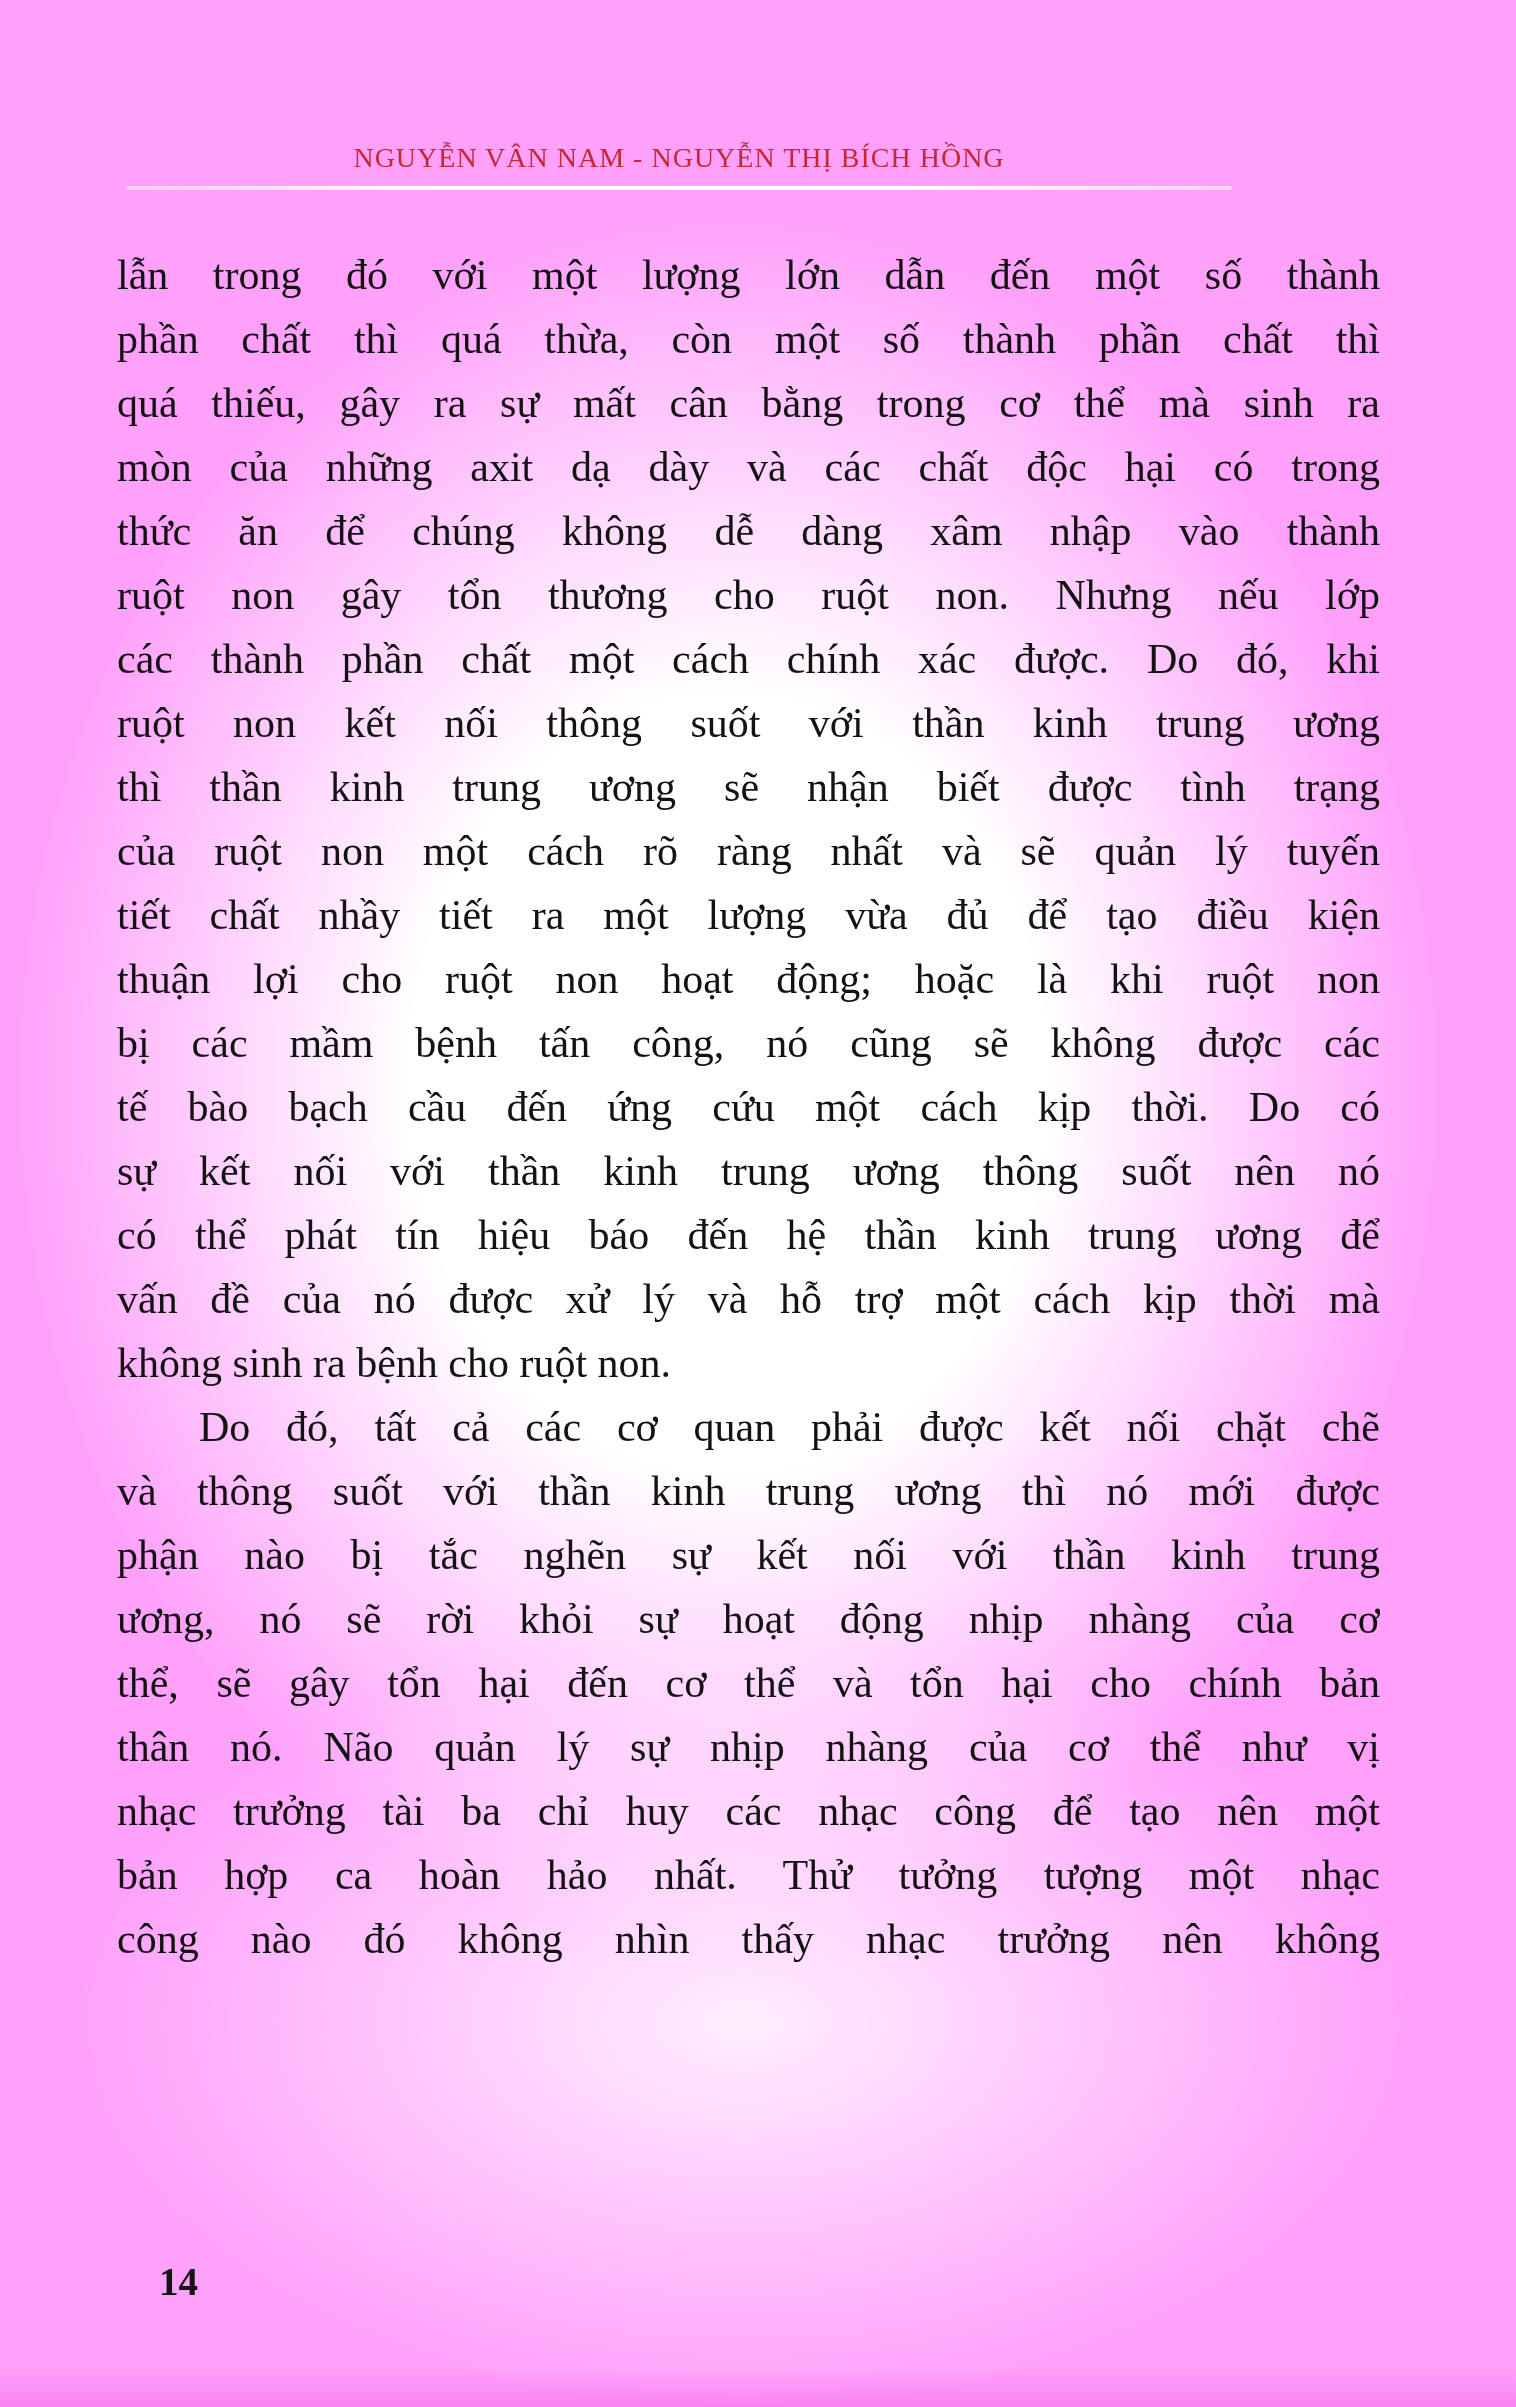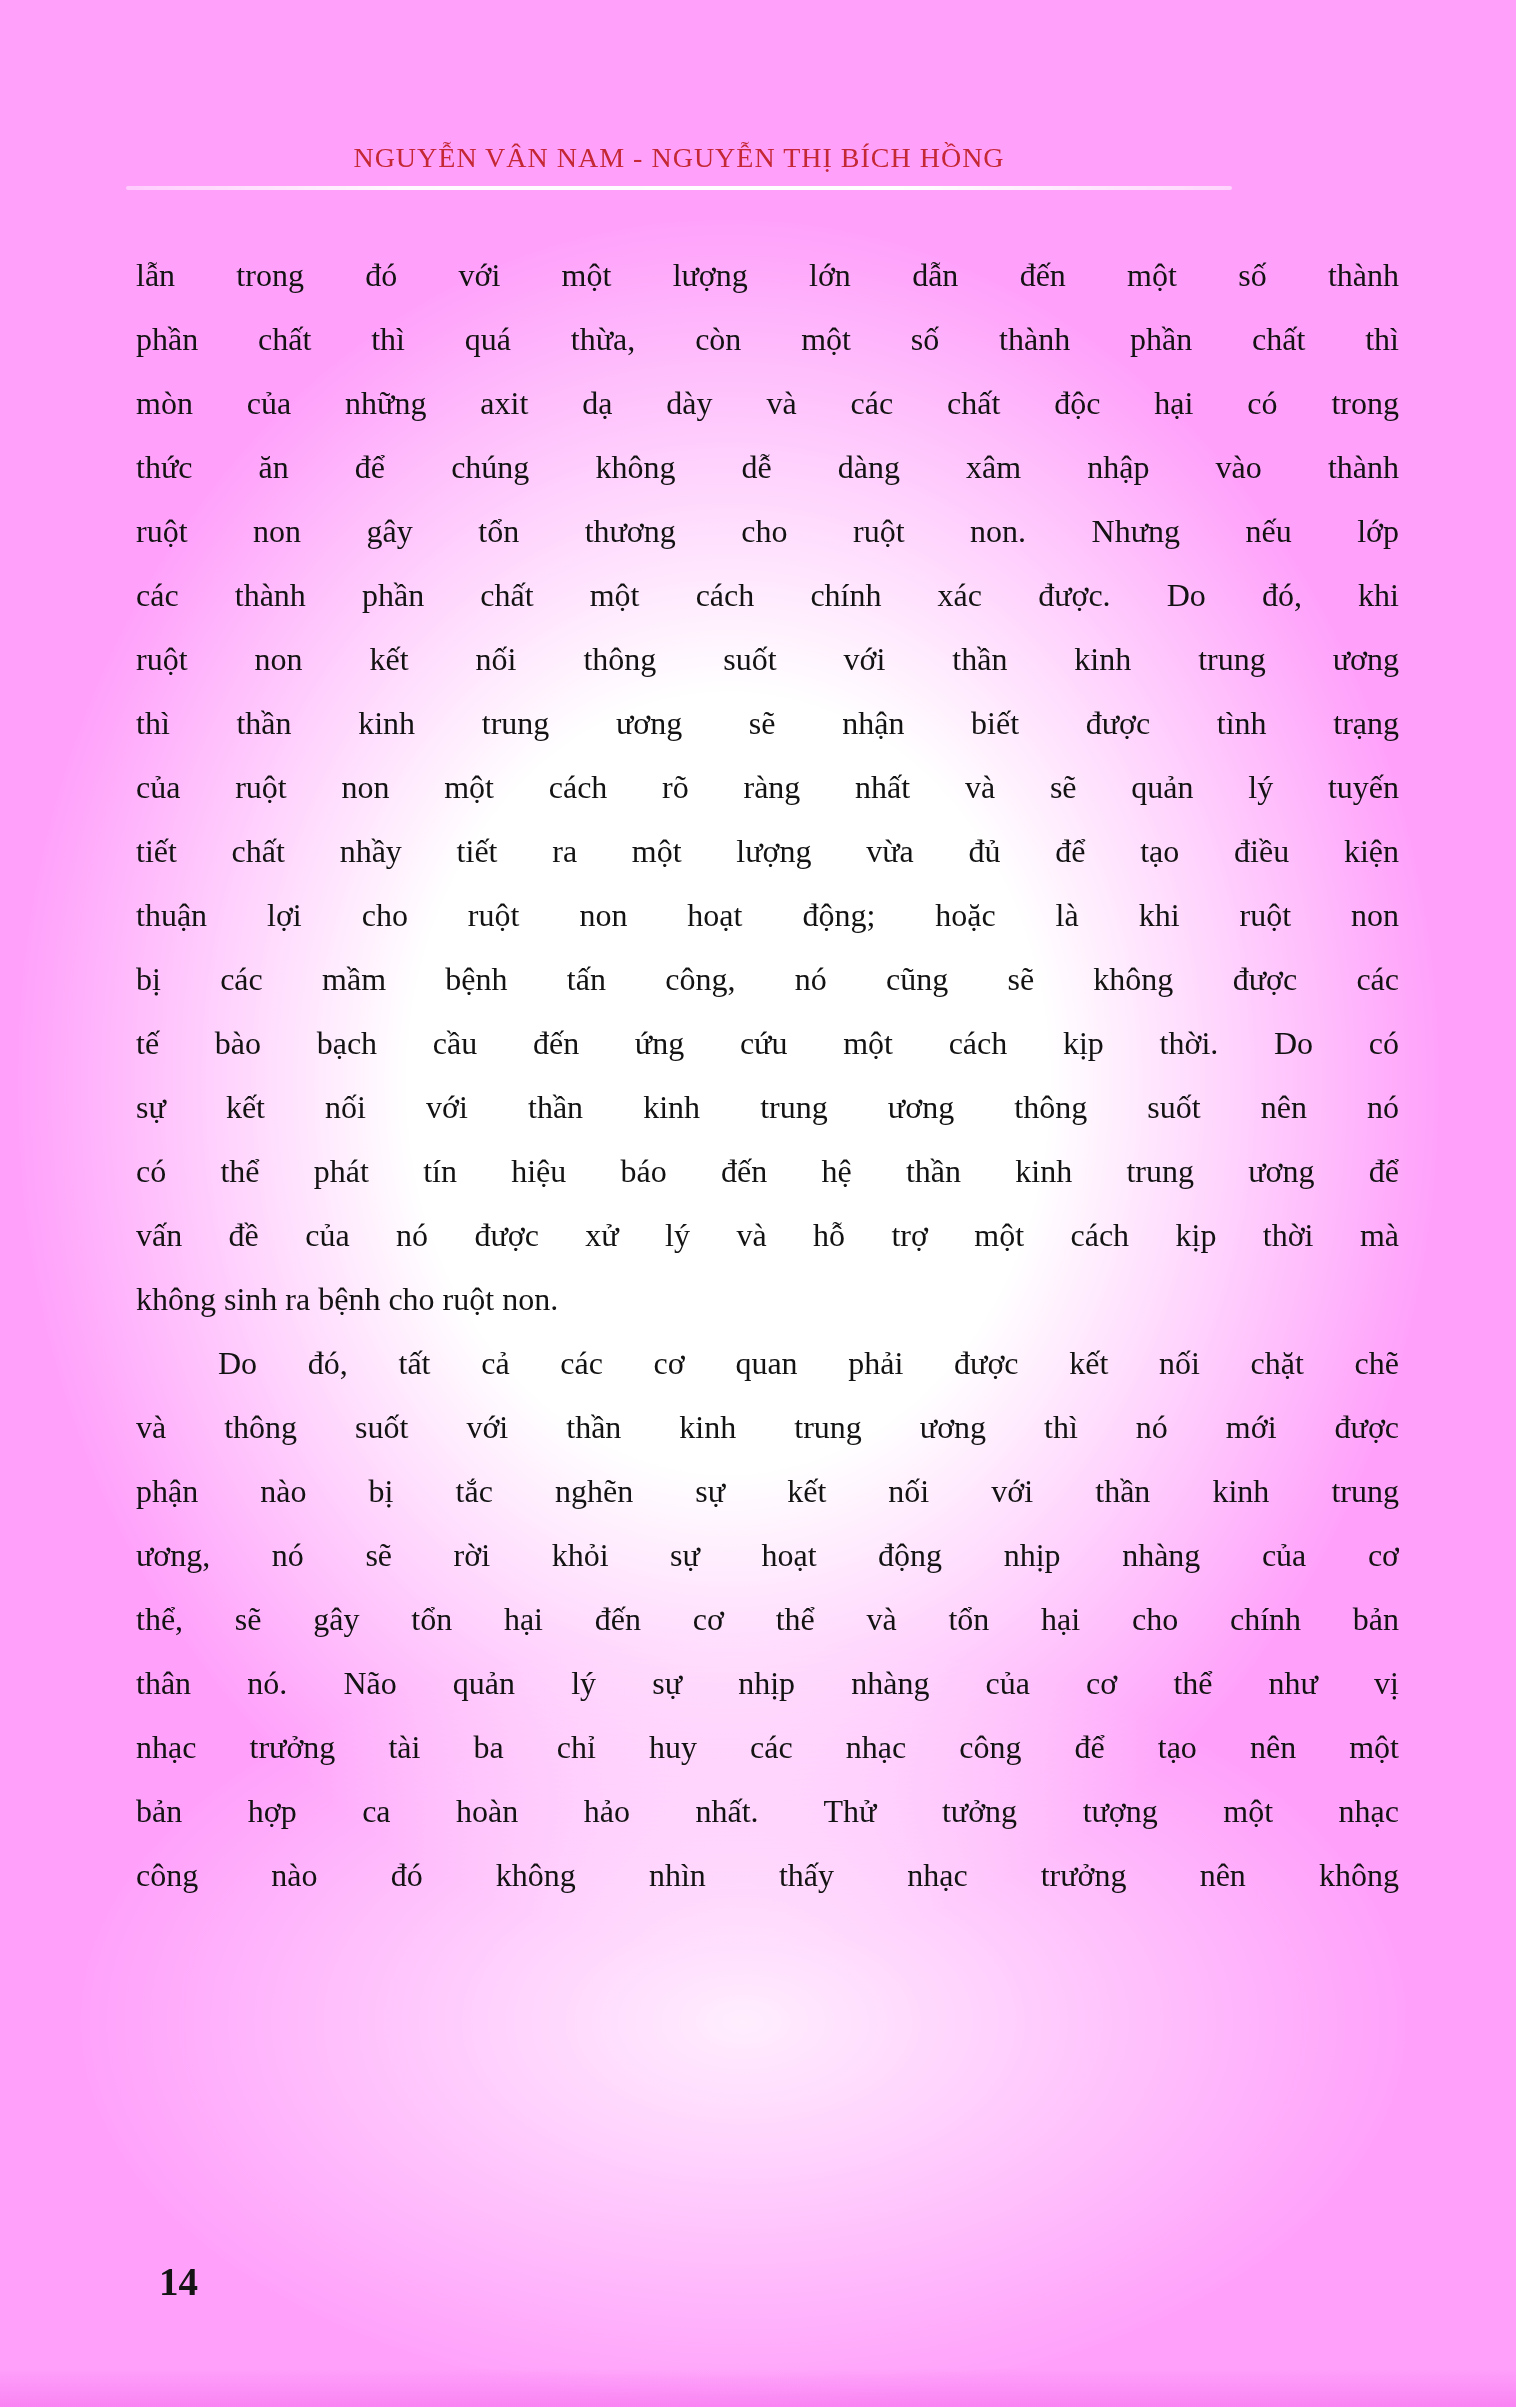--- a/index.html
+++ b/index.html
@@ -35,24 +35,24 @@
     height: 3.9px;
     border-radius: 2.9px;
     background: linear-gradient(to right,
       rgba(255,255,255,0.45) 0%,
       rgba(255,255,255,0.95) 25%,
       #ffffff 70%,
       rgba(255,255,255,0.55) 100%);
   }
   .body-text {
     position: absolute;
-    left: 136px;
+    left: 117px;
     top: 243px;
     width: 1263px;
-    font-size: 32px;
+    font-size: 42px;
     line-height: 64px;
     color: #131313;
   }
   .line {
     text-align: justify;
     text-align-last: justify;
     text-justify: inter-word;
     white-space: normal;
     overflow: hidden;
     height: 64px;
@@ -73,20 +73,21 @@
 
 <div class="page">
   <div class="header">
     <span>NGUYỄN VÂN NAM - NGUYỄN THỊ BÍCH HỒNG</span>
   </div>
   <div class="separator"></div>
   <div class="body-text" id="body-text">
       <div class="paragraph">
         <div class="line">lẫn trong đó với một lượng lớn dẫn đến một số thành</div>
         <div class="line">phần chất thì quá thừa, còn một số thành phần chất thì</div>
+        <div class="line">quá thiếu, gây ra sự mất cân bằng trong cơ thể mà sinh ra</div>
         <div class="line">mòn của những axit dạ dày và các chất độc hại có trong</div>
         <div class="line">thức ăn để chúng không dễ dàng xâm nhập vào thành</div>
         <div class="line">ruột non gây tổn thương cho ruột non. Nhưng nếu lớp</div>
         <div class="line">các thành phần chất một cách chính xác được. Do đó, khi</div>
         <div class="line">ruột non kết nối thông suốt với thần kinh trung ương</div>
         <div class="line">thì thần kinh trung ương sẽ nhận biết được tình trạng</div>
         <div class="line">của ruột non một cách rõ ràng nhất và sẽ quản lý tuyến</div>
         <div class="line">tiết chất nhầy tiết ra một lượng vừa đủ để tạo điều kiện</div>
         <div class="line">thuận lợi cho ruột non hoạt động; hoặc là khi ruột non</div>
         <div class="line">bị các mầm bệnh tấn công, nó cũng sẽ không được các</div>

